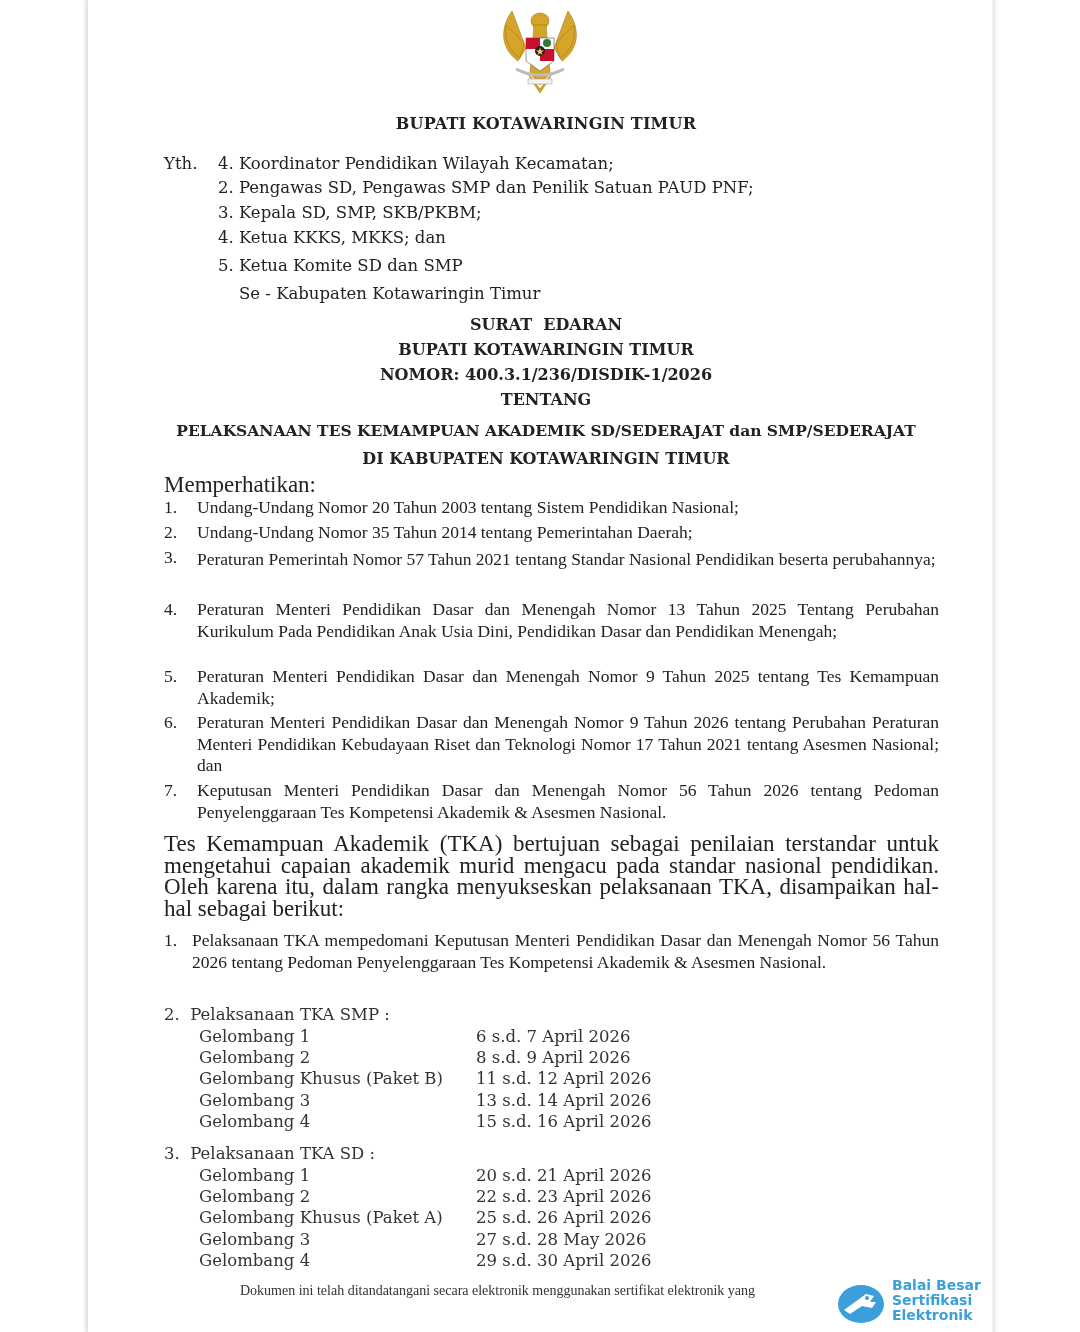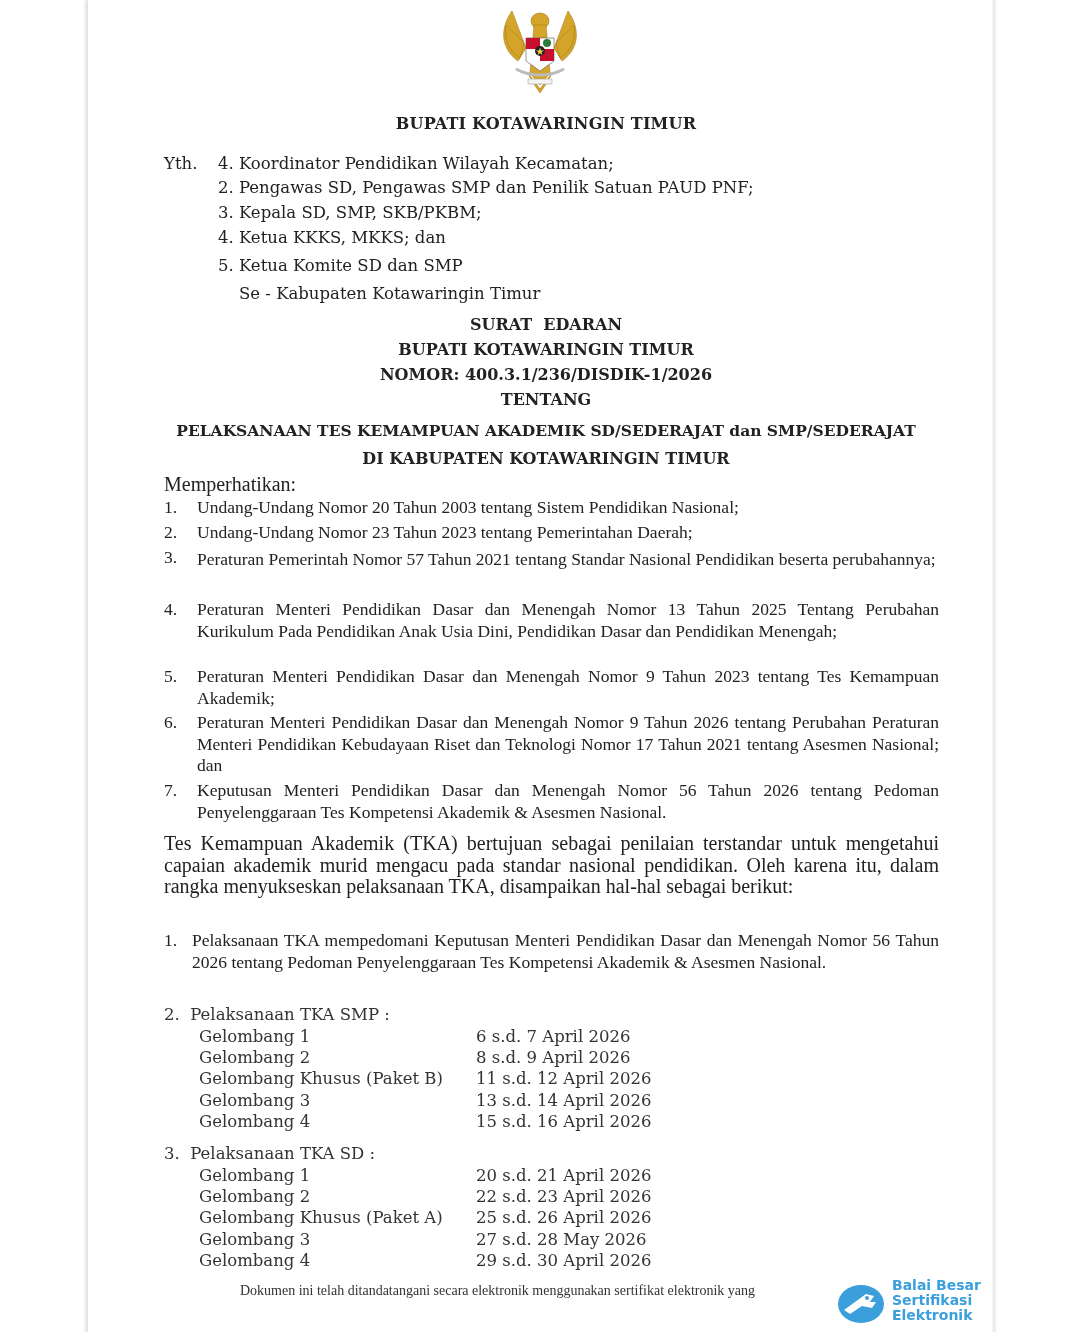--- a/index.html
+++ b/index.html
@@ -11,21 +11,21 @@
     .shadow-r { position:absolute; left:992px; top:0; width:5px; height:1332px; background:linear-gradient(to right,#f5f5f5,#eaeaea,#fff); }
     .abs { position: absolute; }
     .emblem { left: 490px; top: 3px; width: 100px; height: 95px; }
     .title { font-weight: bold; font-size: 16px; text-align: center; letter-spacing: 0.2px; }
     .t1 { left: 0; width: 1092px; top: 114px; }
     .yth { left: 164px; top: 154px; font-size: 16.5px; }
     .rec { font-size: 16.5px; }
     .rec-item { position: absolute; left: 218px; white-space: nowrap; }
     .hdr { position: absolute; left: 0; width: 1092px; text-align: center; font-weight: bold; font-size: 16px; }
     .body-text { font-family: "Liberation Serif", "DejaVu Serif", serif; }
-    .para { position:absolute; left:164px; width:775px; font-size:20px; line-height:21.5px; text-align: justify; }
+    .para { position:absolute; left:164px; width:775px; font-size:23px; line-height:21.5px; text-align: justify; }
     .num { position:absolute; left:164px; font-size:17.5px; }
     .itm { position:absolute; left:197px; width:742px; font-size:17.5px; line-height:21.5px; text-align: justify; }
     .sched { font-family: "DejaVu Serif", serif; font-size: 16.5px; color:#333; }
     .srow { position:absolute; left:199px; white-space:nowrap; }
     .sdate { position:absolute; left:476px; white-space:nowrap;text-align:center; }
     .footer { position:absolute; left:150px; width:695px; top:1281px; text-align:center; font-size:14px; line-height:19px; color:#333; font-family:"Liberation Serif", serif; }
     .bsre { position:absolute; left:836px; top:1278px; width:150px; height:48px; }
     .bsre-text { position:absolute; left:56px; top:0; font-family:"DejaVu Sans", sans-serif; font-weight:bold; font-size:14px; line-height:15px; color:#3b9fdc; }
   </style>
 </head>
@@ -74,30 +74,30 @@
 <div class="hdr" style="top:421px; font-size:15.5px">PELAKSANAAN TES KEMAMPUAN AKADEMIK SD/SEDERAJAT dan SMP/SEDERAJAT</div>
 <div class="hdr" style="top:449px">DI KABUPATEN KOTAWARINGIN TIMUR</div>
 
 <div class="body-text">
   <div class="para" style="top:474px">Memperhatikan:</div>
 
   <div class="num" style="top:497px">1.</div>
   <div class="itm" style="top:497px">Undang-Undang Nomor 20 Tahun 2003 tentang Sistem Pendidikan Nasional;</div>
 
   <div class="num" style="top:522px">2.</div>
-  <div class="itm" style="top:522px">Undang-Undang Nomor 23 Tahun 2023 tentang Pemerintahan Daerah;</div>
+  <div class="itm" style="top:522px">Undang-Undang Nomor 35 Tahun 2014 tentang Pemerintahan Daerah;</div>
 
   <div class="num" style="top:547px">3.</div>
   <div class="itm" style="top:547px; line-height:24px">Peraturan Pemerintah Nomor 57 Tahun 2021 tentang Standar Nasional Pendidikan beserta perubahannya;</div>
 
   <div class="num" style="top:599px">4.</div>
   <div class="itm" style="top:599px">Peraturan Menteri Pendidikan Dasar dan Menengah Nomor 13 Tahun 2025 Tentang Perubahan Kurikulum Pada Pendidikan Anak Usia Dini, Pendidikan Dasar dan Pendidikan Menengah;</div>
 
   <div class="num" style="top:666px">5.</div>
-  <div class="itm" style="top:666px">Peraturan Menteri Pendidikan Dasar dan Menengah Nomor 9 Tahun 2023 tentang Tes Kemampuan Akademik;</div>
+  <div class="itm" style="top:666px">Peraturan Menteri Pendidikan Dasar dan Menengah Nomor 9 Tahun 2025 tentang Tes Kemampuan Akademik;</div>
 
   <div class="num" style="top:712px">6.</div>
   <div class="itm" style="top:712px">Peraturan Menteri Pendidikan Dasar dan Menengah Nomor 9 Tahun 2026 tentang Perubahan Peraturan Menteri Pendidikan Kebudayaan Riset dan Teknologi Nomor 17 Tahun 2021 tentang Asesmen Nasional; dan</div>
 
   <div class="num" style="top:780px">7.</div>
   <div class="itm" style="top:780px">Keputusan Menteri Pendidikan Dasar dan Menengah Nomor 56 Tahun 2026 tentang Pedoman Penyelenggaraan Tes Kompetensi Akademik &amp; Asesmen Nasional.</div>
 
   <div class="para" style="top:833px">Tes Kemampuan Akademik (TKA) bertujuan sebagai penilaian terstandar untuk mengetahui capaian akademik murid mengacu pada standar nasional pendidikan. Oleh karena itu, dalam rangka menyukseskan pelaksanaan TKA, disampaikan hal-hal sebagai berikut:</div>
 
   <div class="num" style="top:930px">1.</div>

